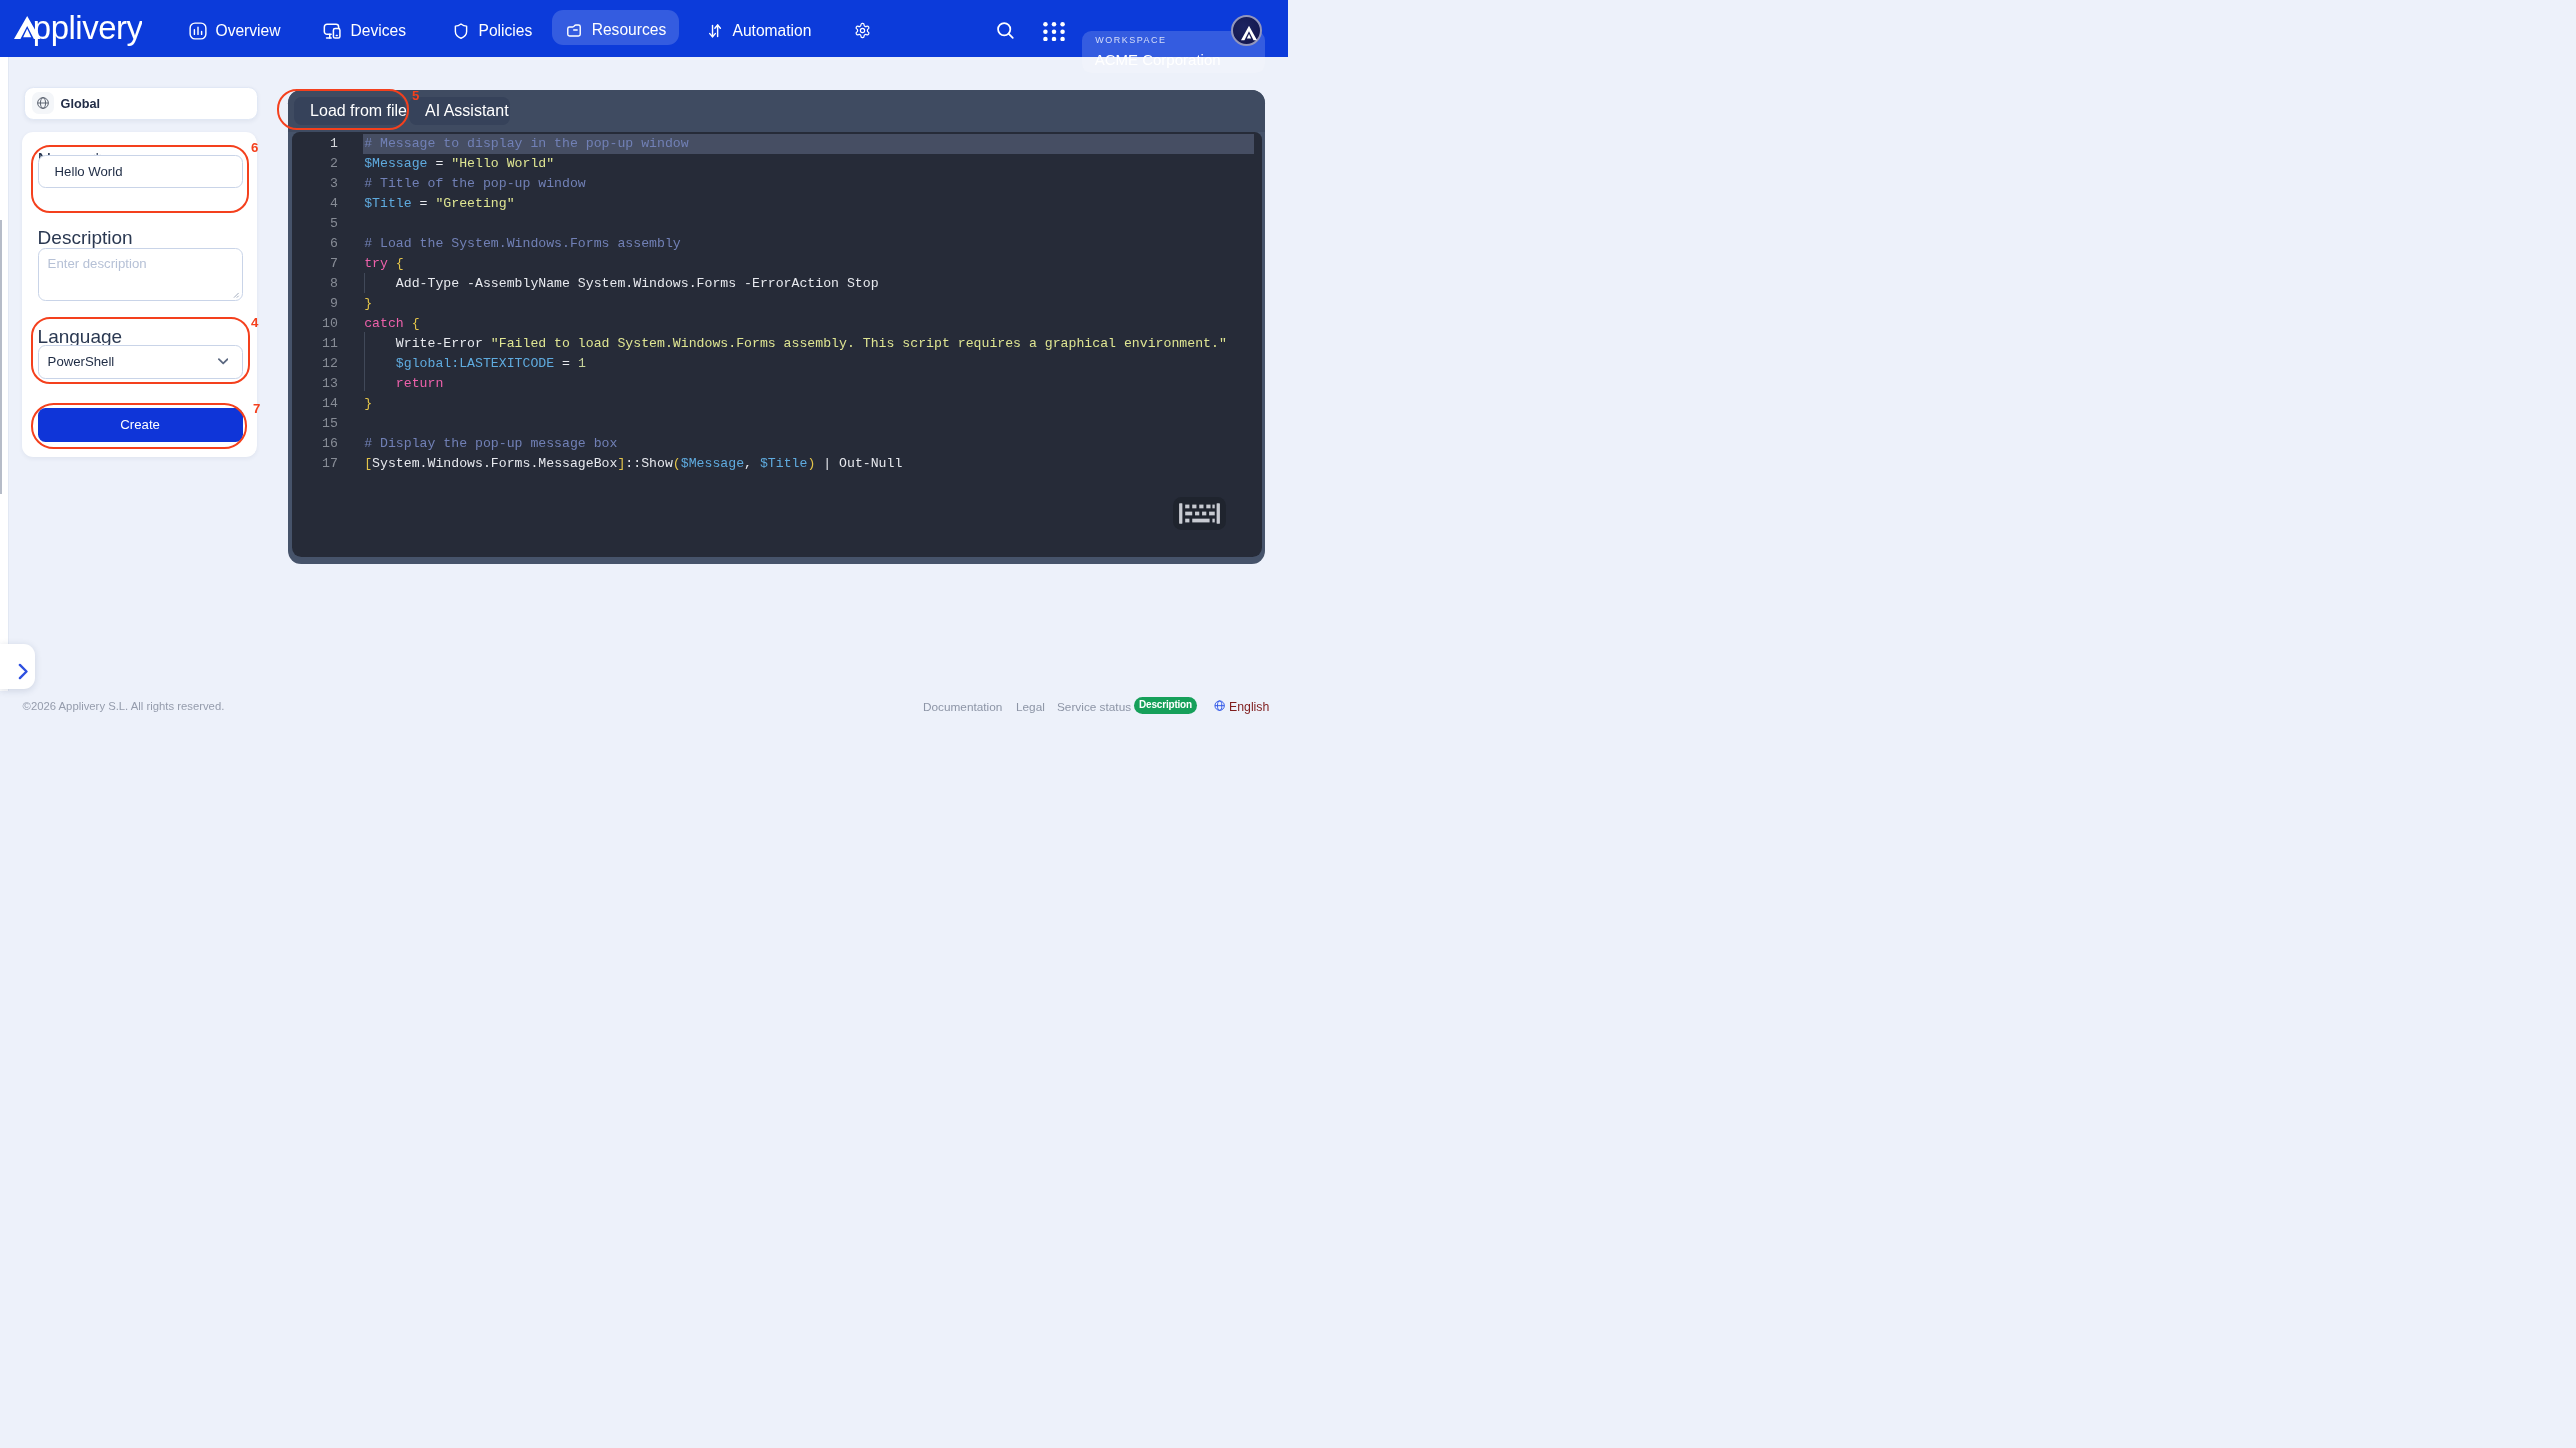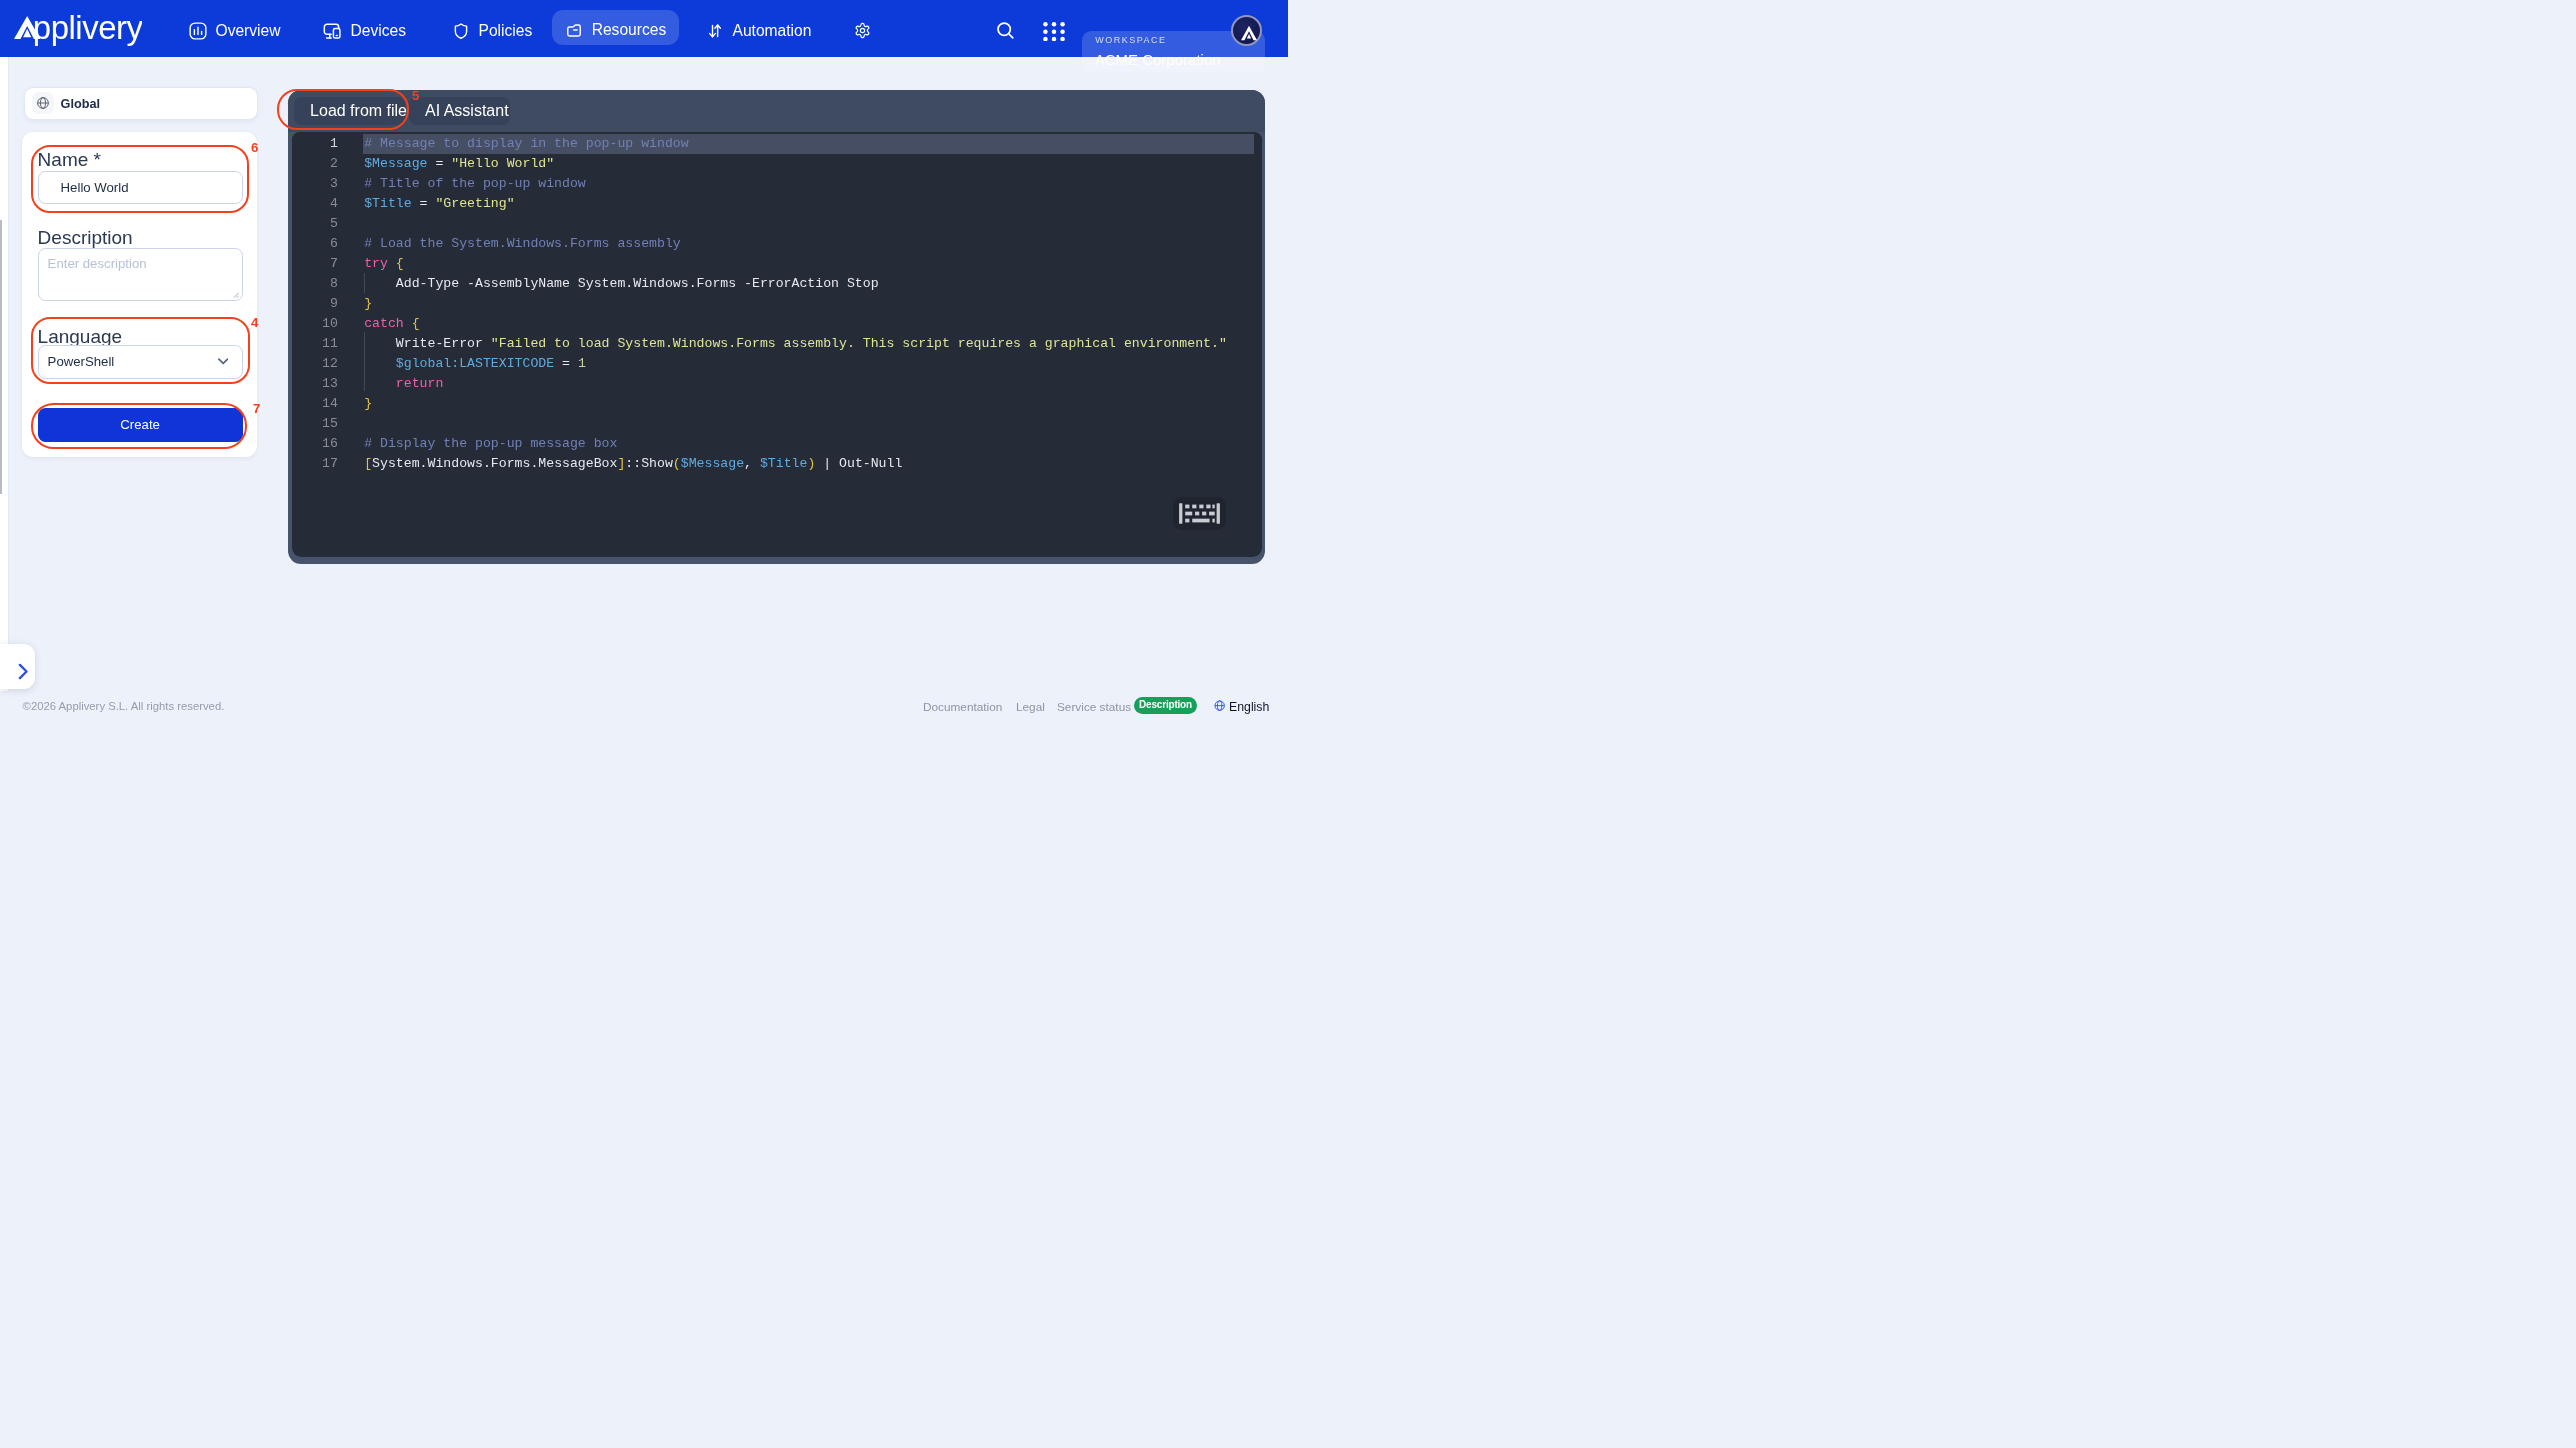--- a/index.html
+++ b/index.html
@@ -139,21 +139,21 @@
           <circle cx="12" cy="12" r="9.2"></circle>
           <ellipse cx="12" cy="12" rx="4.4" ry="9.2"></ellipse>
           <path d="M2.8 12h18.4"></path>
         </svg>
     </div>
     <div class="gtxt">Global</div>
   </div>
 
   <div class="fcard">
     <div class="flabel" style="left:15.6px; top:16.5px;">Name *</div>
-    <div class="finput" style="top:39px; height:33px; line-height:31px; padding-left:22px;">Hello World</div>
+    <div class="finput" style="top:23px; height:33px; line-height:31px; padding-left:16px;">Hello World</div>
     <div class="flabel" style="left:15.6px; top:95px;">Description</div>
     <div class="finput" style="top:116px; height:53px; padding:6.6px 0 0 9px; color:#b6c1d6;">Enter description<svg class="abs" style="right:1.9px; bottom:1.9px;" width="6.6" height="6.6" viewBox="0 0 7 7">
           <path d="M6 1 1 6M6 4 4 6" stroke="#9aa5b8" stroke-width="1"></path>
         </svg></div>
     <div class="flabel" style="left:15.6px; top:194px;">Language</div>
     <div class="finput" style="top:213px; height:34px; line-height:32px; padding-left:9px;">PowerShell<svg class="abs" style="right:13.2px; top:12.3px;" width="10.4" height="7.5" viewBox="0 0 12 8" fill="none" stroke="#5b6880" stroke-width="2" stroke-linecap="round" stroke-linejoin="round">
           <path d="m1 1 5 5 5-5"></path>
         </svg></div>
     <div class="abs" style="left:15.6px; top:276px; width:205px; height:34px; background:#0f35d8; border-radius:7.5px; color:#fff; font-size:13.2px; text-align:center; line-height:34px;">Create</div>
   </div>
@@ -238,15 +238,15 @@
   <div class="foot" style="left:22.6px; top:700px; font-size:11.3px; color:#959cac;">©2026 Applivery S.L. All rights reserved.</div>
   <div class="foot" style="left:923px; top:700px;">Documentation</div>
   <div class="foot" style="left:1016px; top:700px;">Legal</div>
   <div class="foot" style="left:1057px; top:700px;">Service status</div>
   <div class="opill">Description</div>
   <svg class="abs" style="left:1214px; top:700px;" width="11.3" height="11.3" viewBox="0 0 24 24" fill="none" stroke="#2e55e8" stroke-width="2">
       <circle cx="12" cy="12" r="10"></circle>
       <ellipse cx="12" cy="12" rx="4.6" ry="10"></ellipse>
       <path d="M2 12h20"></path>
     </svg>
-  <div class="foot" style="left:1229px; top:700px; color:#0f172a; font-size:12.3px;">English</div>
+  <div class="foot" style="left:1229px; top:700px; color:#7f1d1d; font-size:12.3px;">English</div>
 </div>
 
 
 </body></html>

